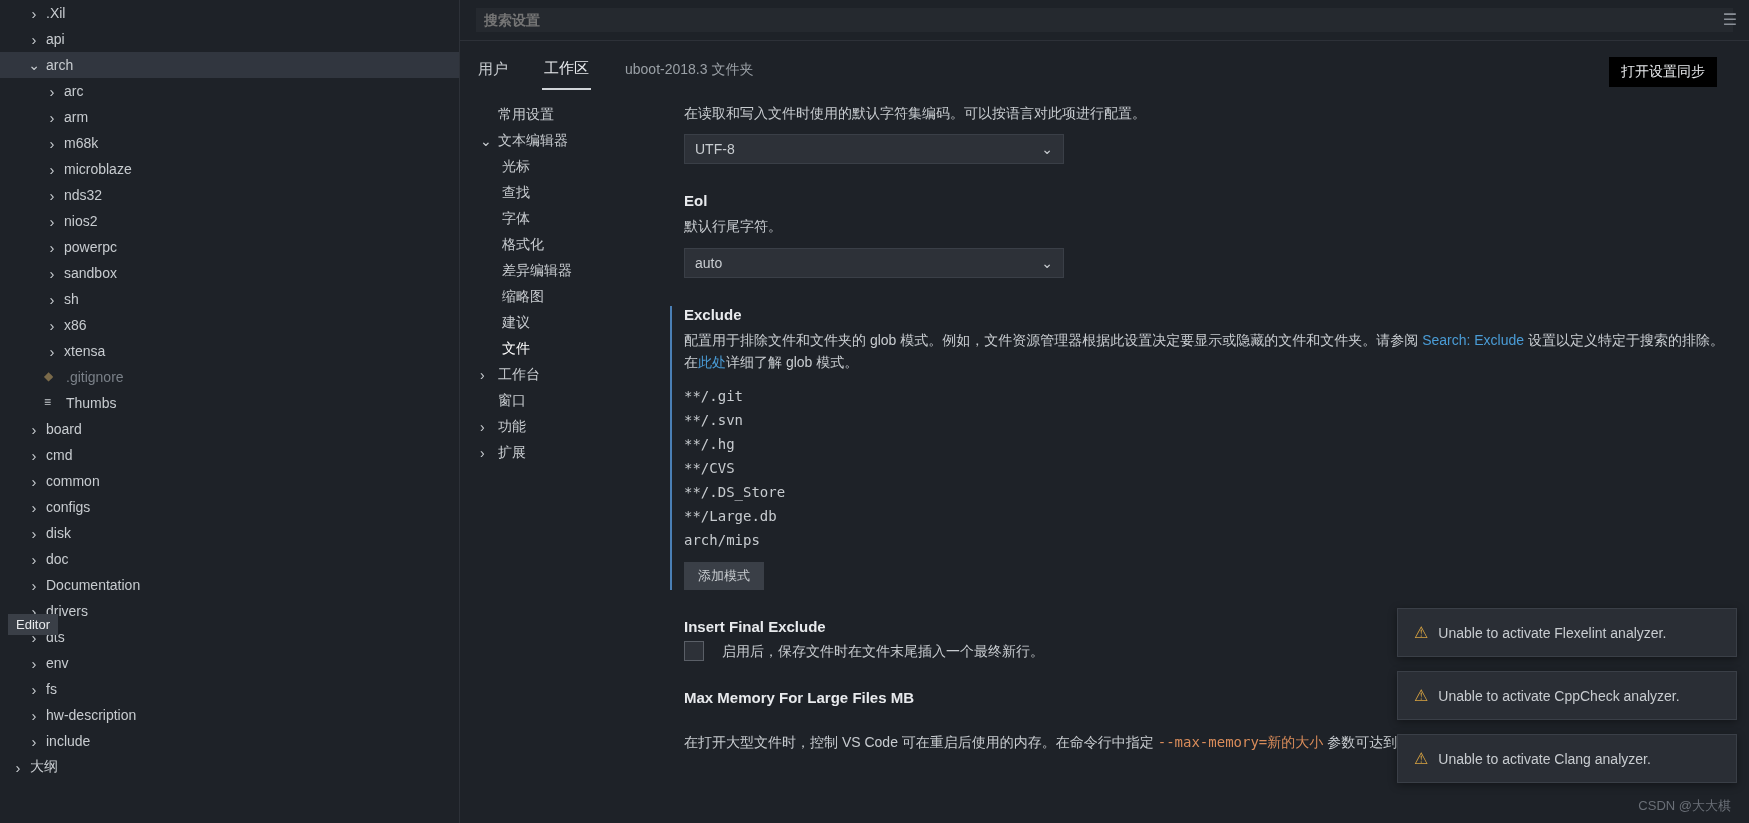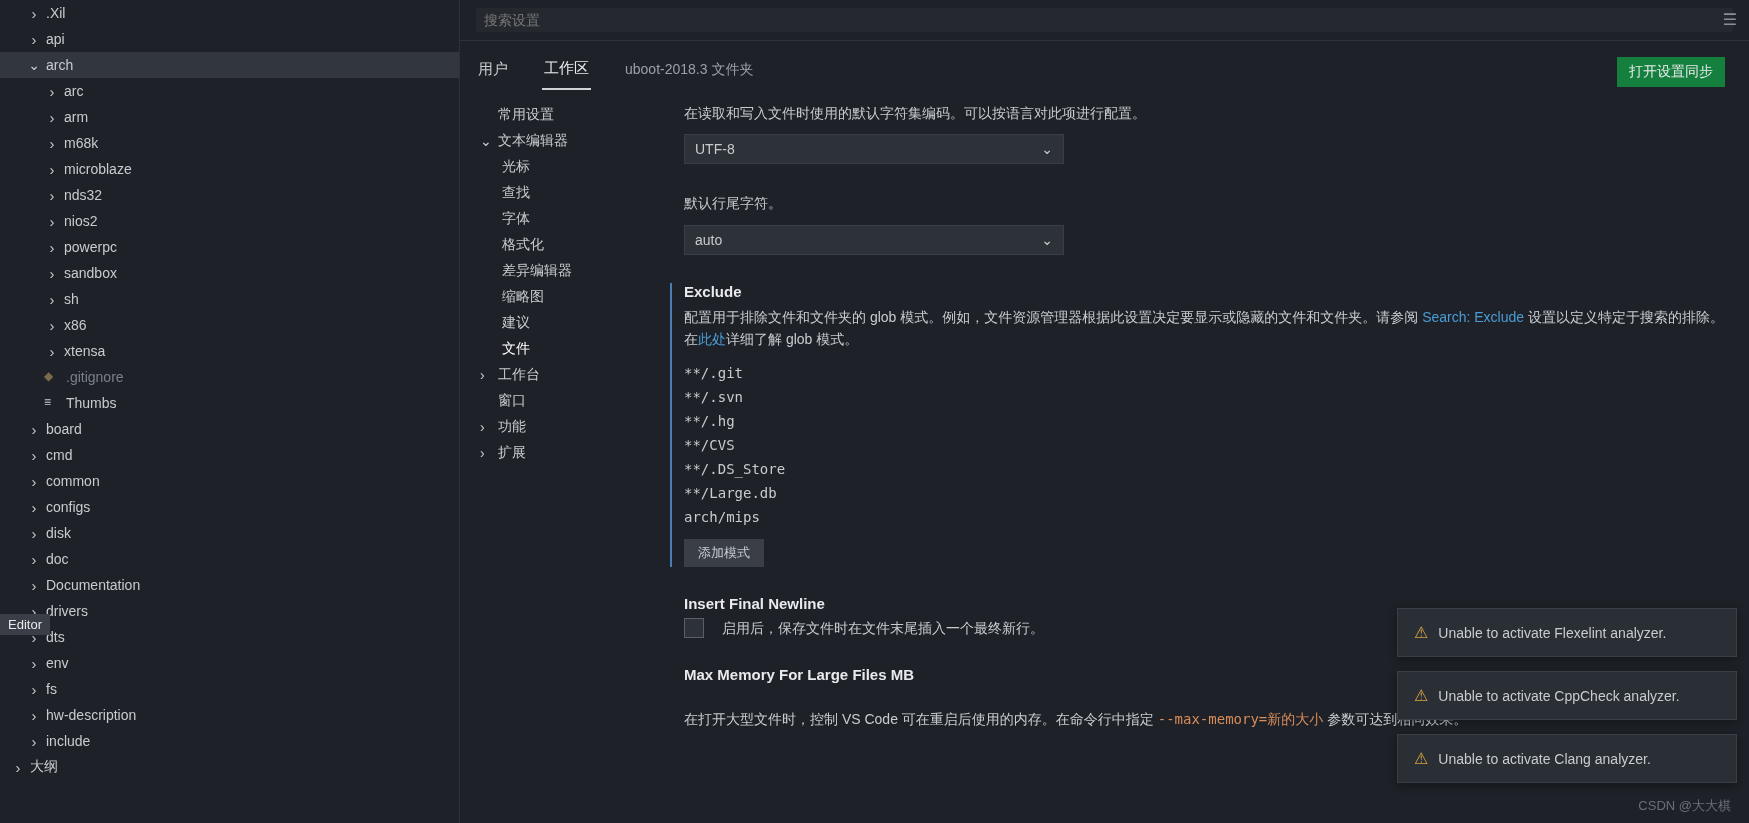--- a/index.html
+++ b/index.html
@@ -61,43 +61,44 @@
   border-bottom: 1px solid #2d3138;
 }
 .search-input {
   width: 100%;
   background: #25292f;
   border: none;
   color: #14b8a6;
   padding: 4px 8px;
   font-size: 14px;
   outline: none;
+  font-weight: bold;
 }
 .tabs-row {
   display: flex;
   align-items: center;
   padding: 12px 16px 0 16px;
   gap: 32px;
 }
 .tab {
   padding: 6px 2px 10px 2px;
   color: #c8ccd0;
   cursor: pointer;
   font-size: 15px;
 }
 .tab.active { border-bottom: 2px solid #d0d4d8; color: #e8eaed; }
 .tab.sub { color: #9aa0a6; font-size: 14px; }
 .sync-btn {
   margin-left: auto;
-  background: #15803d;
+  background: #000000;
   padding: 6px 12px;
   color: #e8eaed;
   cursor: pointer;
   font-size: 14px;
-  margin-right: 8px;
+  margin-right: 16px;
 }
 .content-row {
   flex: 1;
   display: flex;
   overflow: hidden;
 }
 .settings-nav {
   width: 200px;
   padding: 12px 0;
 }
@@ -181,21 +182,21 @@
 .warn-icon { color: #d9a441; font-size: 16px; }
 .watermark {
   position: absolute;
   right: 18px;
   bottom: 8px;
   color: #6a6f77;
   font-size: 13px;
 }
 .editor-badge {
   position: absolute;
-  left: 0;
+  left: 8px;
   top: 614px;
   background: #3a3f47;
   color: #e8eaed;
   padding: 3px 8px;
   font-size: 13px;
   z-index: 10;
 }
 .bottom-text {
   color: #c8ccd0;
   padding-left: 14px;
@@ -406,20 +407,21 @@
 
       <div class="setting-block">
         <div class="setting-desc">在读取和写入文件时使用的默认字符集编码。可以按语言对此项进行配置。</div>
         <div class="select-box">
           <span>UTF-8</span>
           <span>⌄</span>
         </div>
       </div>
 
       <div class="setting-block">
+        <div class="setting-title">Eol</div>
         <div class="setting-desc">默认行尾字符。</div>
         <div class="select-box">
           <span>auto</span>
           <span>⌄</span>
         </div>
       </div>
 
       <div class="setting-block modified">
         <div class="setting-title">Exclude</div>
         <div class="setting-desc">
@@ -431,21 +433,21 @@
             <div class="exclude-item">**/.hg</div>
             <div class="exclude-item">**/CVS</div>
             <div class="exclude-item">**/.DS_Store</div>
             <div class="exclude-item">**/Large.db</div>
             <div class="exclude-item">arch/mips</div>
           </div>
         <div class="add-pattern-btn">添加模式</div>
       </div>
 
       <div class="setting-block">
-        <div class="setting-title">Insert Final Newline</div>
+        <div class="setting-title">Insert Final Exclude</div>
         <div class="checkbox-row">
           <div class="checkbox"></div>
           <span>启用后，保存文件时在文件末尾插入一个最终新行。</span>
         </div>
       </div>
 
       <div class="setting-block">
         <div class="setting-title">Max Memory For Large Files MB</div>
       </div>
       <div class="bottom-text">

